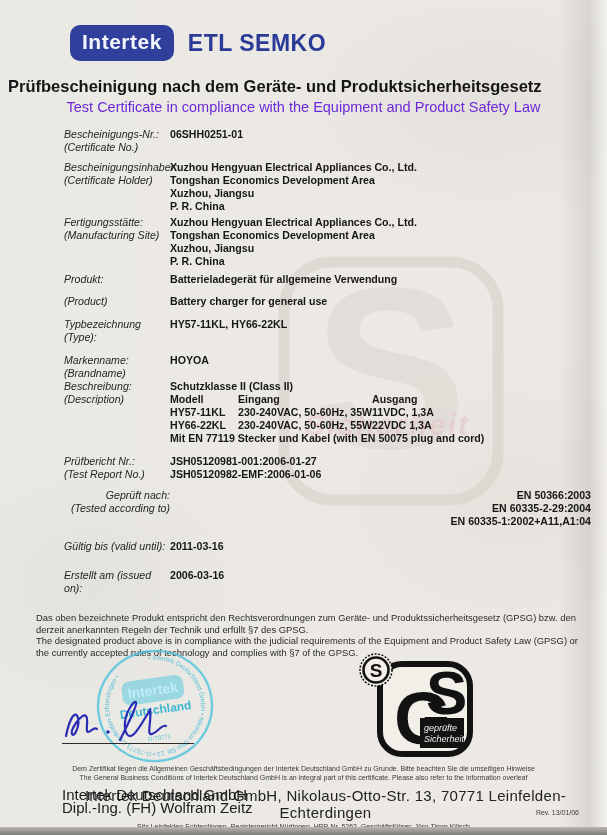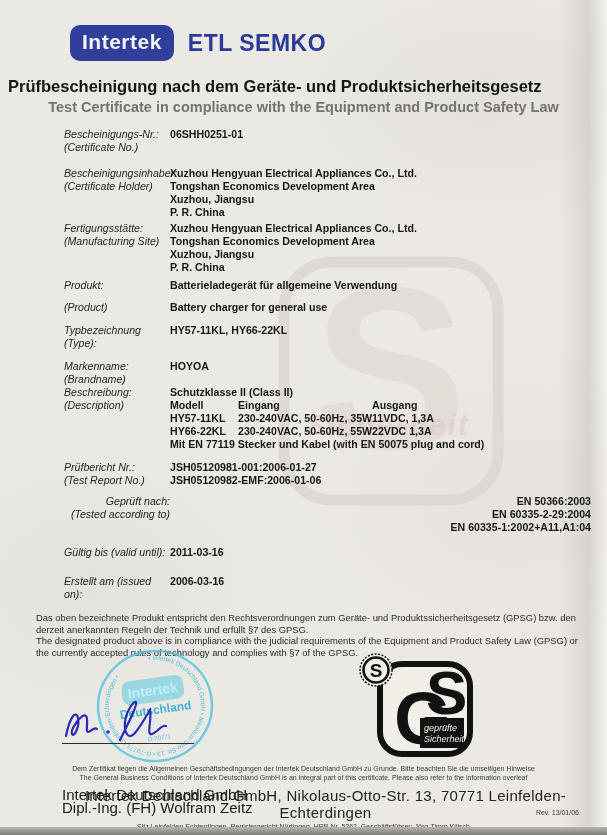--- a/index.html
+++ b/index.html
@@ -24,29 +24,29 @@
     font-size:30px;font-style:italic;font-weight:bold;color:#e4c3c6;opacity:.55;
     letter-spacing:2px;}
 
   header{position:relative;z-index:2;padding-top:25px;}
   .logo-row{display:flex;align-items:center;gap:14px;padding-left:70px;}
   .logo-badge{
     background:#2f3f9b;color:#f2f4fb;border-radius:10px;
     padding:5px 12px 7px 12px;font-size:21px;font-weight:bold;letter-spacing:.5px;}
   .brand{color:#2b3a97;font-size:23px;font-weight:bold;letter-spacing:.5px;}
   h1{margin:16px 8px 0 8px;text-align:left;font-size:16.5px;font-weight:bold;color:#151515;}
-  h2{margin:3px 8px 0 8px;text-align:center;font-size:14.5px;font-weight:bold;color:#737373;}
+  h2{margin:3px 8px 0 8px;text-align:center;font-size:14.5px;font-weight:normal;color:#6d28d9;}
 
   .fields{position:absolute;left:64px;right:16px;top:128px;z-index:2;}
   .row{display:flex;line-height:13px;font-size:10.6px;}
   .lbl{width:106px;flex:0 0 106px;font-style:italic;color:#252525;}
   .lbl div{line-height:13px;}
   .val{flex:1;font-weight:bold;color:#161616;}
   .val div{line-height:13px;}
-  .mb13{margin-bottom:13px;} .mb10{margin-bottom:10px;} .mb9{margin-bottom:9px;}
+  .mb13{margin-bottom:7px;} .mb10{margin-bottom:10px;} .mb9{margin-bottom:9px;}
   .mb12{margin-bottom:12px;text-align:right;} .mb5{margin-bottom:5px;} .mb4{margin-bottom:16px;}
   .mb3{margin-bottom:3px;} .mb16{margin-bottom:8px;} .mb0{margin-bottom:0;}
   table.desc{border-collapse:collapse;font-size:10.6px;font-weight:bold;}
   table.desc td, table.desc th{padding:0;text-align:left;line-height:13px;
     font-weight:bold;white-space:nowrap;}
   table.desc .c1{width:68px;} table.desc .c2{width:128px;}
 
   .legal{position:absolute;left:36px;right:26px;top:612px;z-index:2;
     font-size:9.4px;line-height:11.5px;color:#2a2a2a;margin:0;}
 

